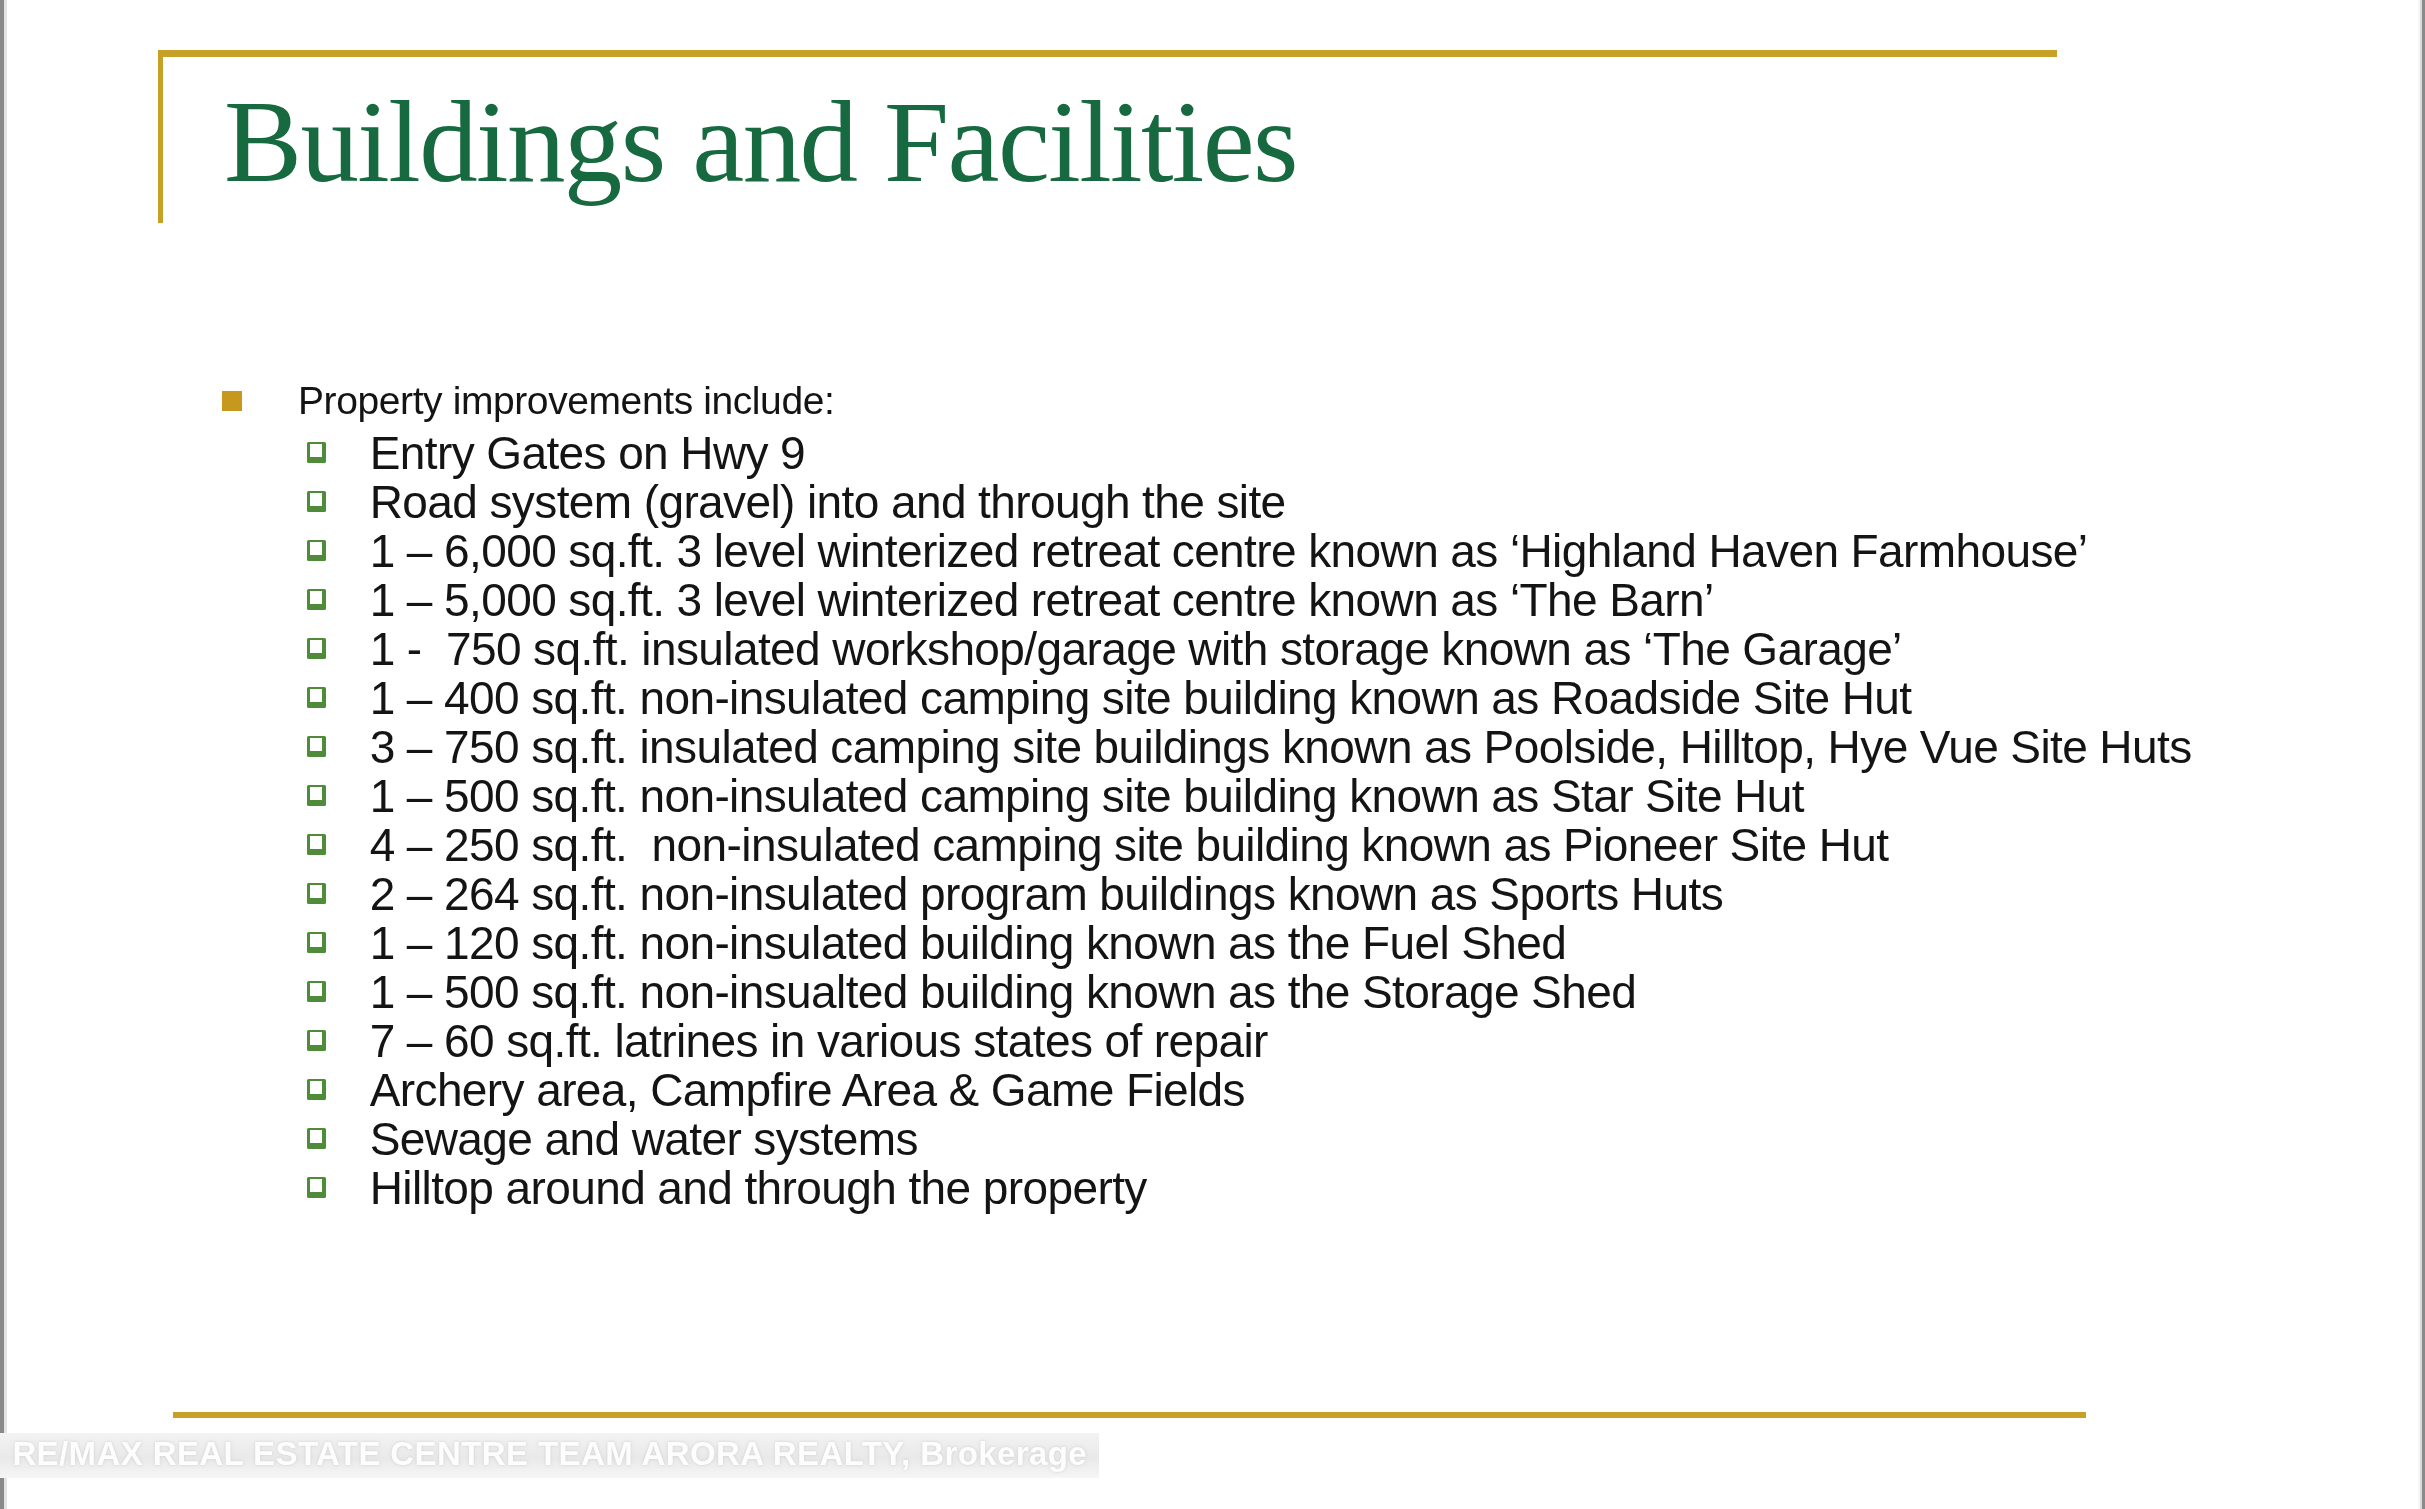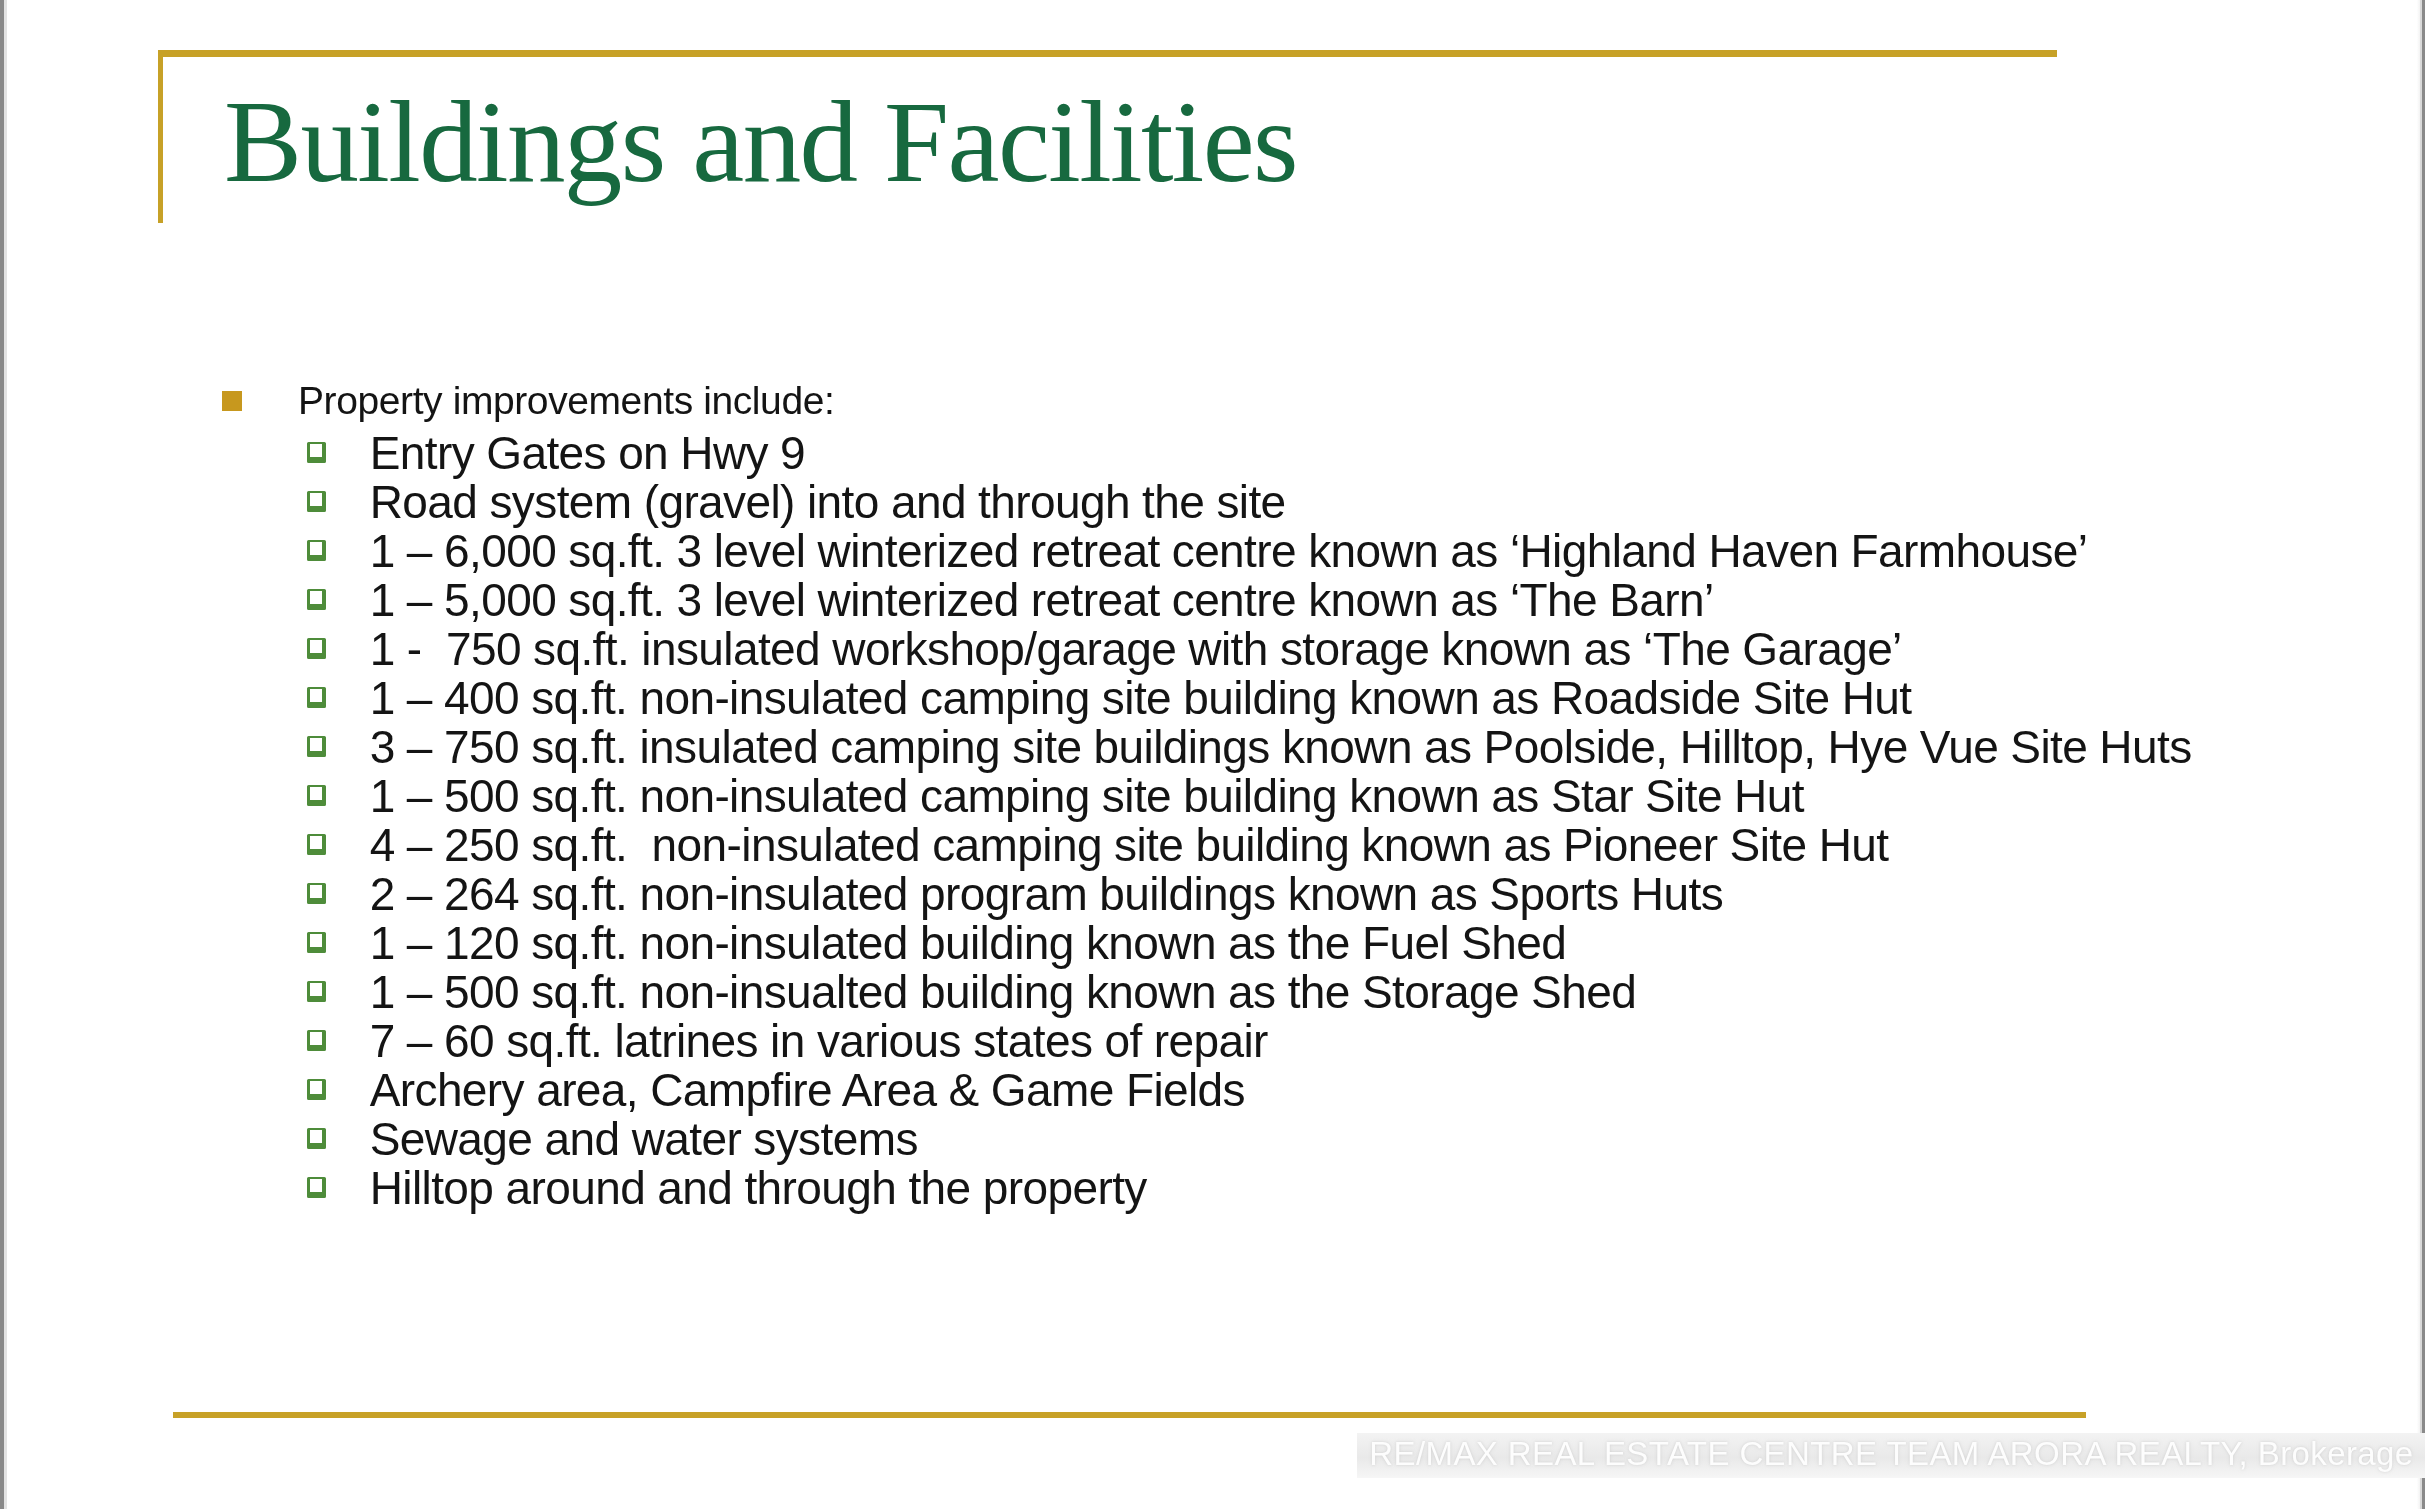--- a/index.html
+++ b/index.html
@@ -70,21 +70,21 @@
     border-width:2.3px 4.7px 6.2px 3.1px;
     border-radius:1.6px;
     margin-right:44px;
   }
   .l2-text{
     font-size:46px;color:var(--body-text);
     letter-spacing:-0.6px;white-space:pre-wrap;
   }
 
   .footer{
-    position:absolute;left:0;top:1433px;width:100%;text-align:right;
+    position:absolute;left:0;top:1433px;width:100%;text-align:left;font-weight:bold;
   }
   .footer-text{
     display:inline-block;
     font-size:33px;letter-spacing:0.4px;
     color:var(--footer-text);
     background:linear-gradient(180deg,#f3f3f3 0%,#e9e9e9 55%,#f6f6f6 100%);
     padding:2.3px 12.4px 4.7px 12.4px;
     text-shadow:0 0 3.1px rgba(180,180,180,0.55);
     white-space:pre-wrap;
   }

